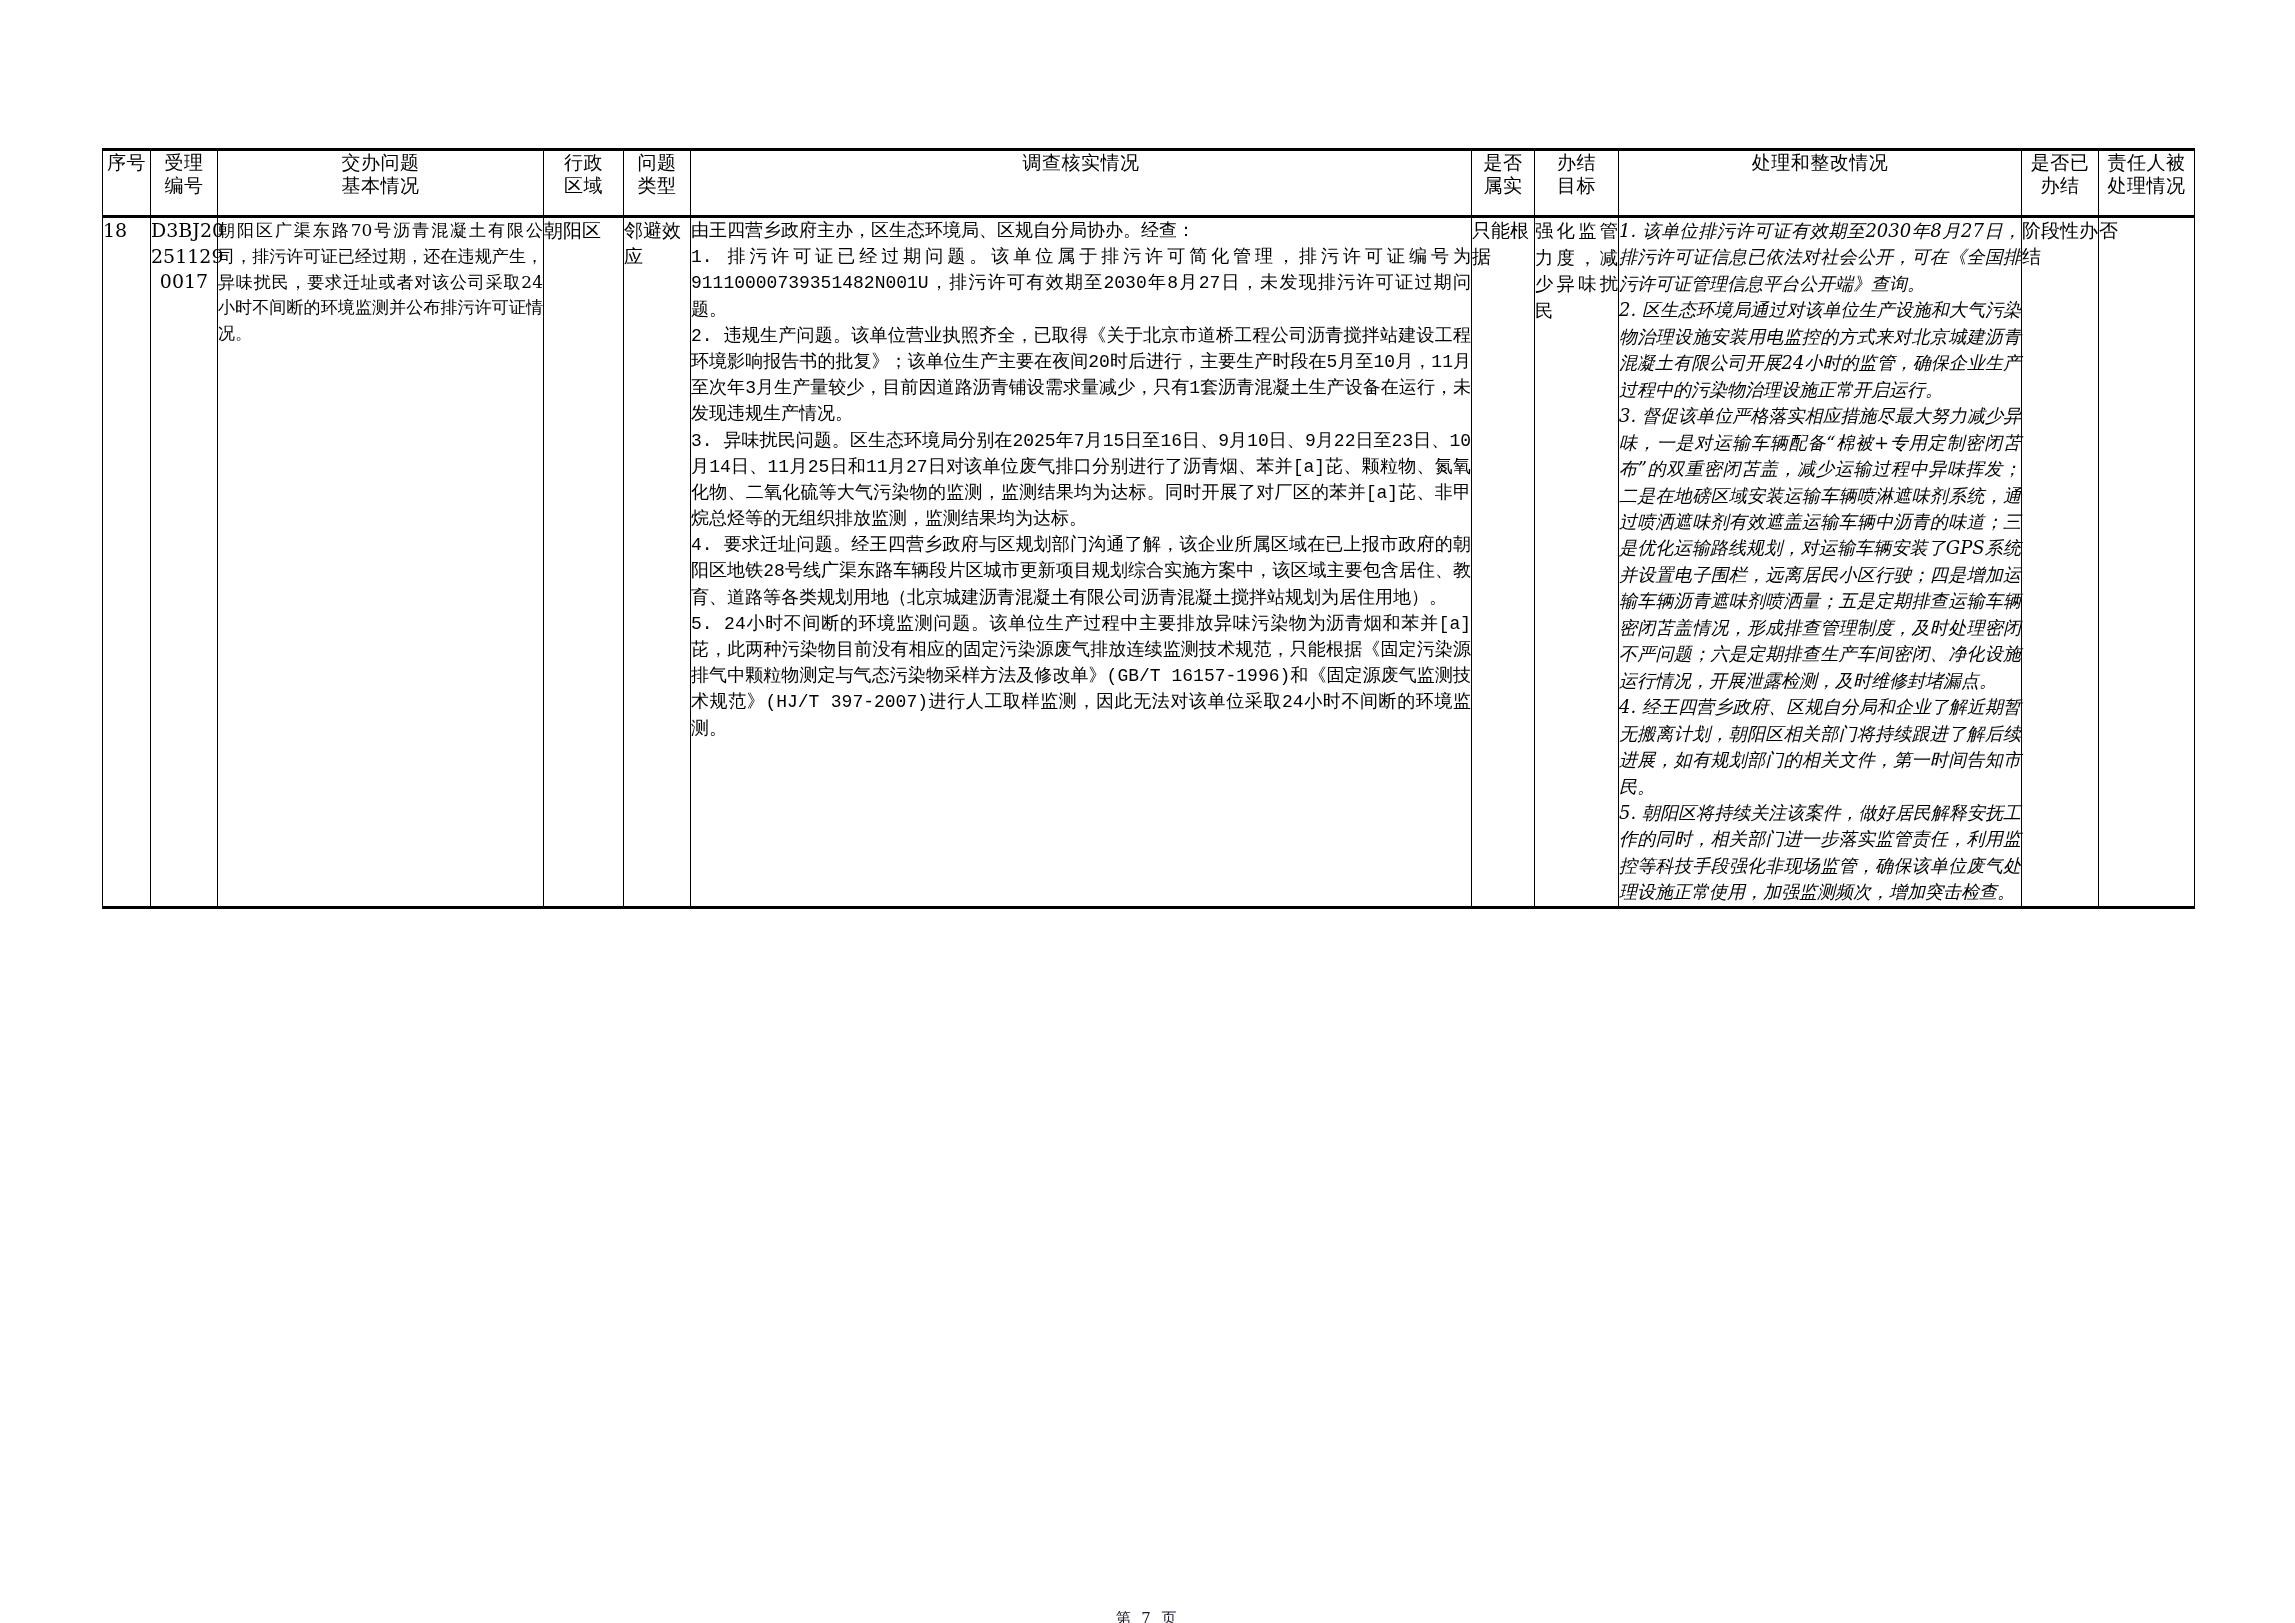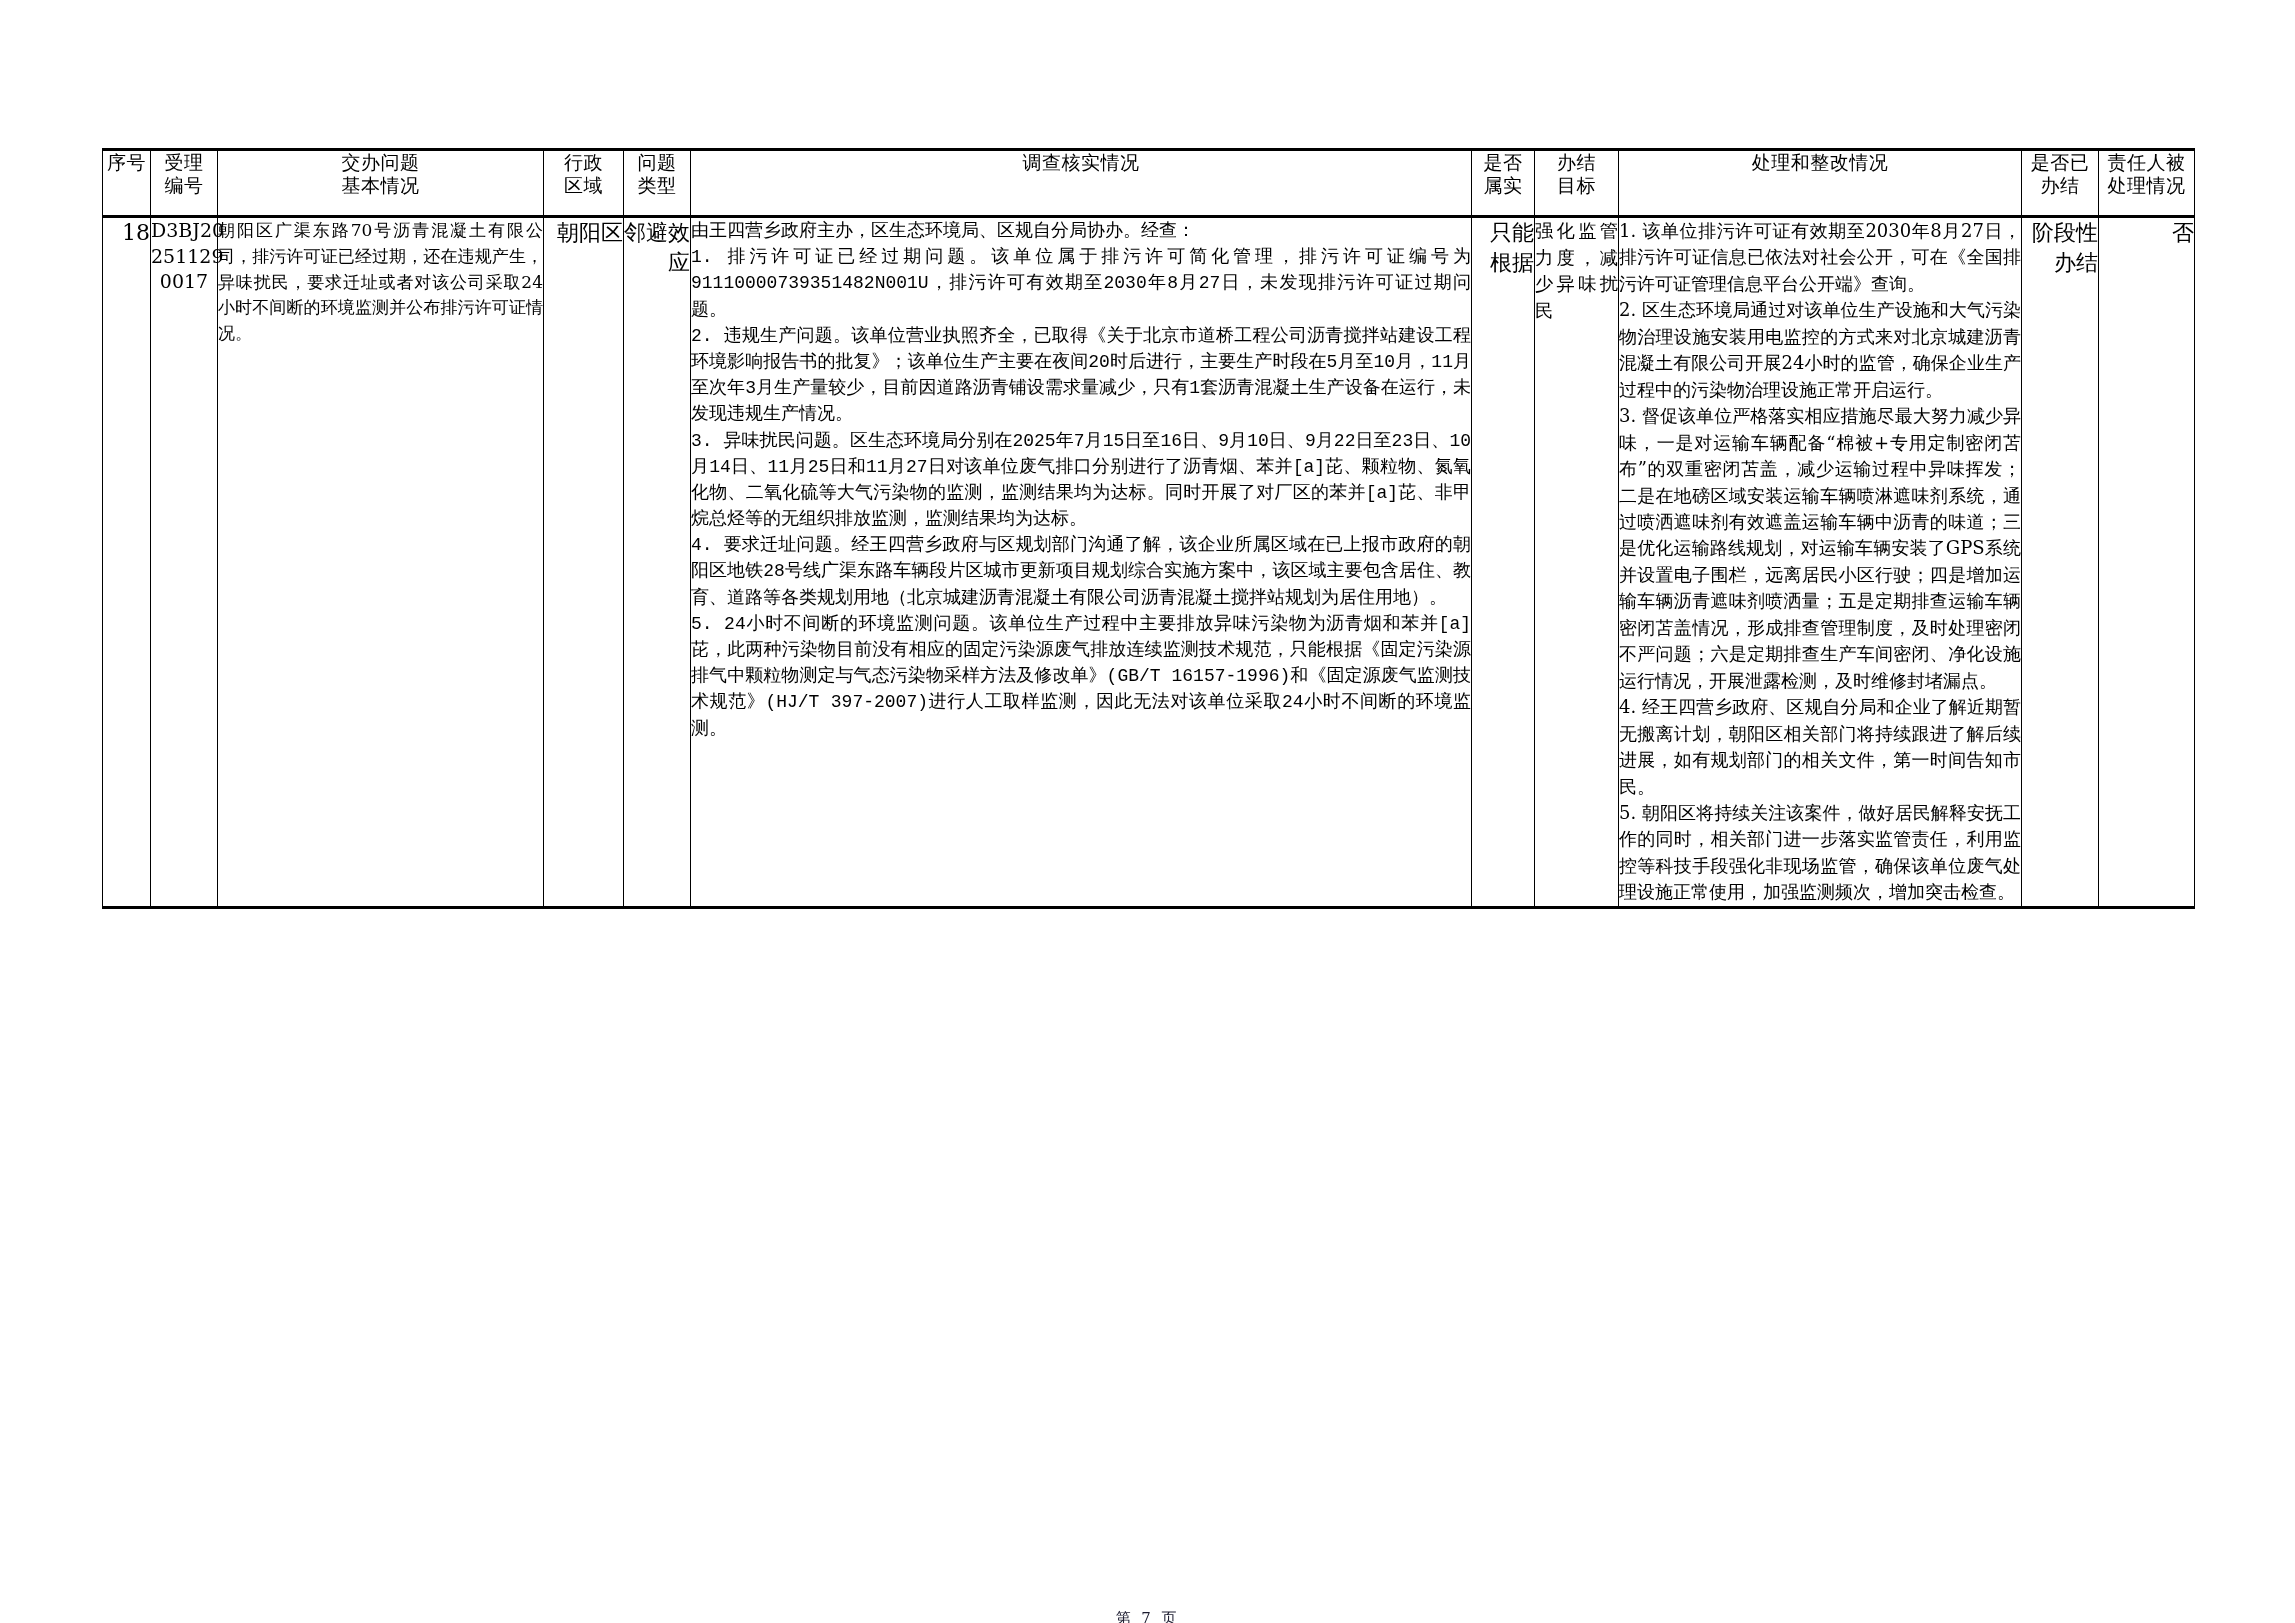--- a/index.html
+++ b/index.html
@@ -59,27 +59,27 @@
   .c-basic{width:326px;}
   .c-region{width:80px;}
   .c-type{width:67px;}
   .c-invest{width:781px;}
   .c-true{width:63px;}
   .c-goal{width:84px;}
   .c-handle{width:403px;}
   .c-closed{width:77px;}
   .c-person{width:96px;}
   .mid-center{
-    text-align:right;
-    font-size:22px;
+    text-align:left;
+    font-size:19px;
     line-height:1.35;
   }
   
   td.v-mid{vertical-align:middle;}
-  td.v-top{vertical-align:top;}
+  td.v-top{vertical-align:top;font-style:italic;}
 
   .pad-basic{padding:3.9px 5.8px 3.9px 5.8px;}
   .pad-invest{padding:3.9px 6.7px 3.9px 7.7px;font-family:Liberation Mono, monospace;}
   .pad-handle{padding:3.9px 6.7px 3.9px 7.7px;}
   .pad-narrow{padding:3.9px 3.9px;}
 
   .body-text{
     font-size:18px;
     line-height:1.455;
     text-align:justify;

